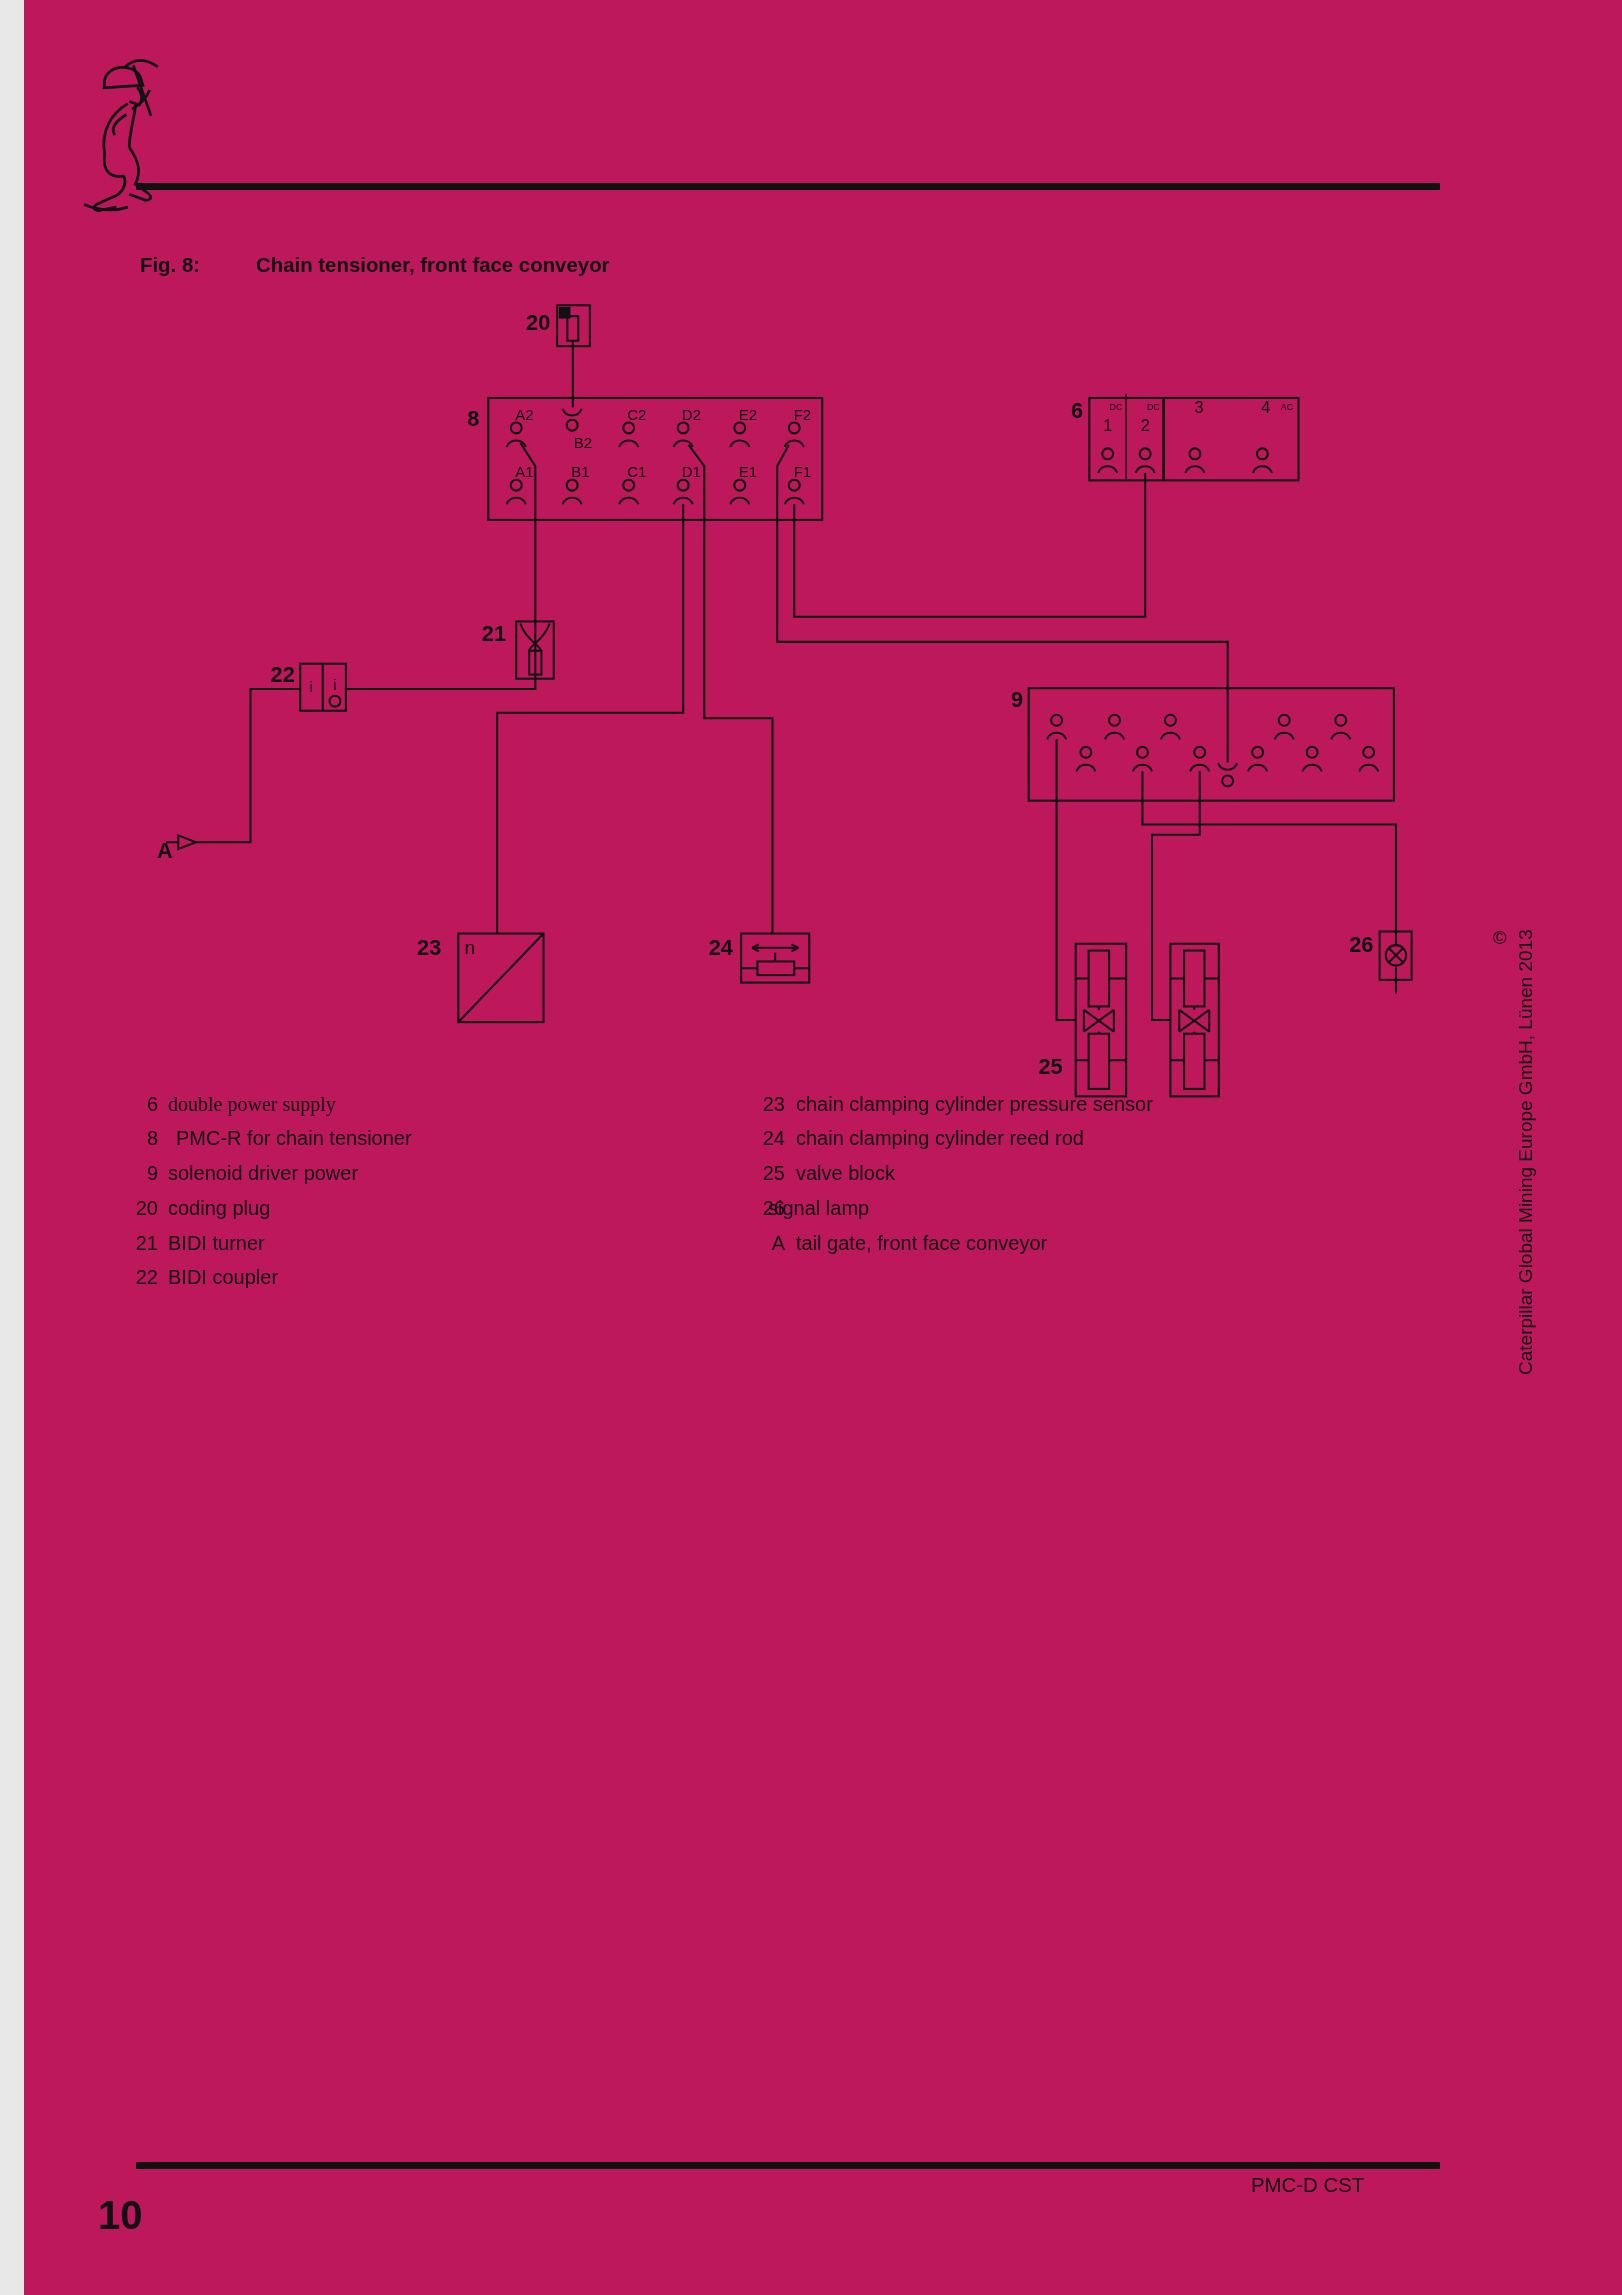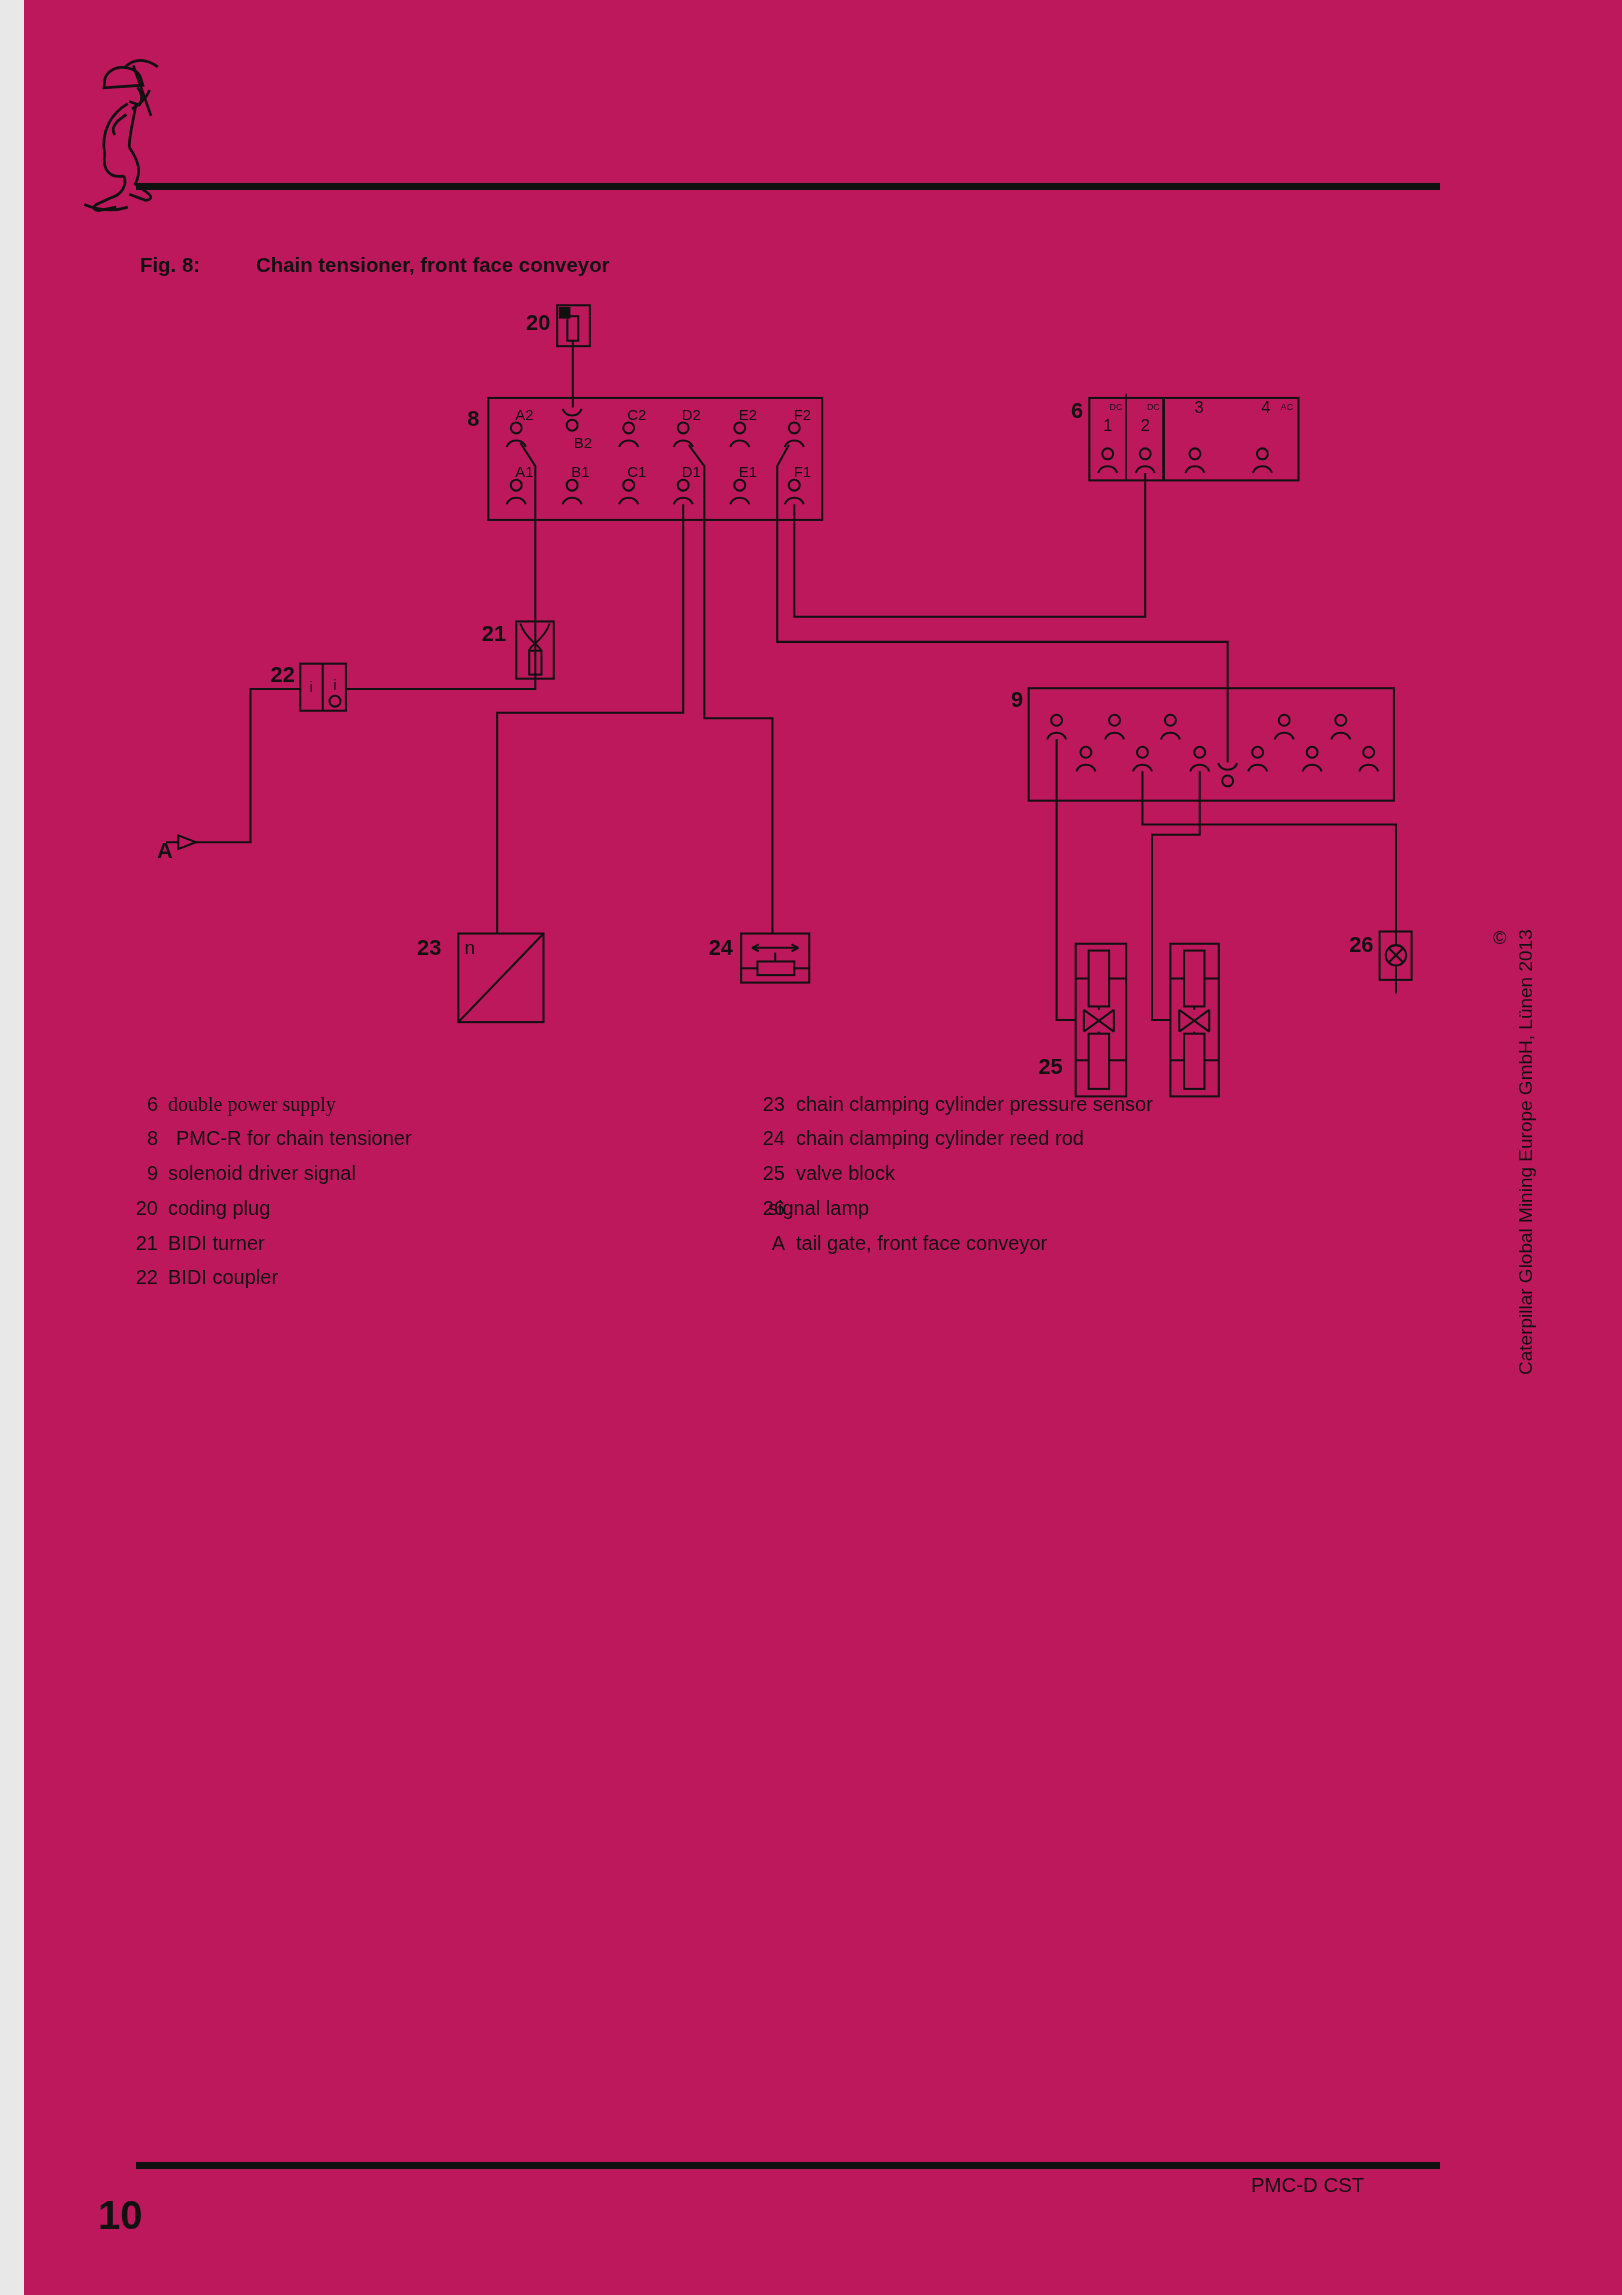--- a/index.html
+++ b/index.html
@@ -268,21 +268,21 @@
       <text x="654" y="1400" text-anchor="middle" style="font-size:28px;">n</text>
     </g>
   </svg>
 
   <div>
     <div class="legend-num" style="left:73px;top:1093px;">6</div>
     <div class="legend-label" style="left:144px;top:1093px;font-family:Liberation Serif, serif;">double power supply</div>
     <div class="legend-num" style="left:73px;top:1127px;">8</div>
     <div class="legend-label" style="left:152px;top:1127px;">PMC-R for chain tensioner</div>
     <div class="legend-num" style="left:73px;top:1162px;">9</div>
-    <div class="legend-label" style="left:144px;top:1162px;">solenoid driver signal</div>
+    <div class="legend-label" style="left:144px;top:1162px;">solenoid driver power</div>
     <div class="legend-num" style="left:73px;top:1197px;">20</div>
     <div class="legend-label" style="left:144px;top:1197px;">coding plug</div>
     <div class="legend-num" style="left:73px;top:1232px;">21</div>
     <div class="legend-label" style="left:144px;top:1232px;">BIDI turner</div>
     <div class="legend-num" style="left:73px;top:1266px;">22</div>
     <div class="legend-label" style="left:144px;top:1266px;">BIDI coupler</div>
 
     <div class="legend-num" style="left:700px;top:1093px;">23</div>
     <div class="legend-label" style="left:772px;top:1093px;">chain clamping cylinder pressure sensor</div>
     <div class="legend-num" style="left:700px;top:1127px;">24</div>

